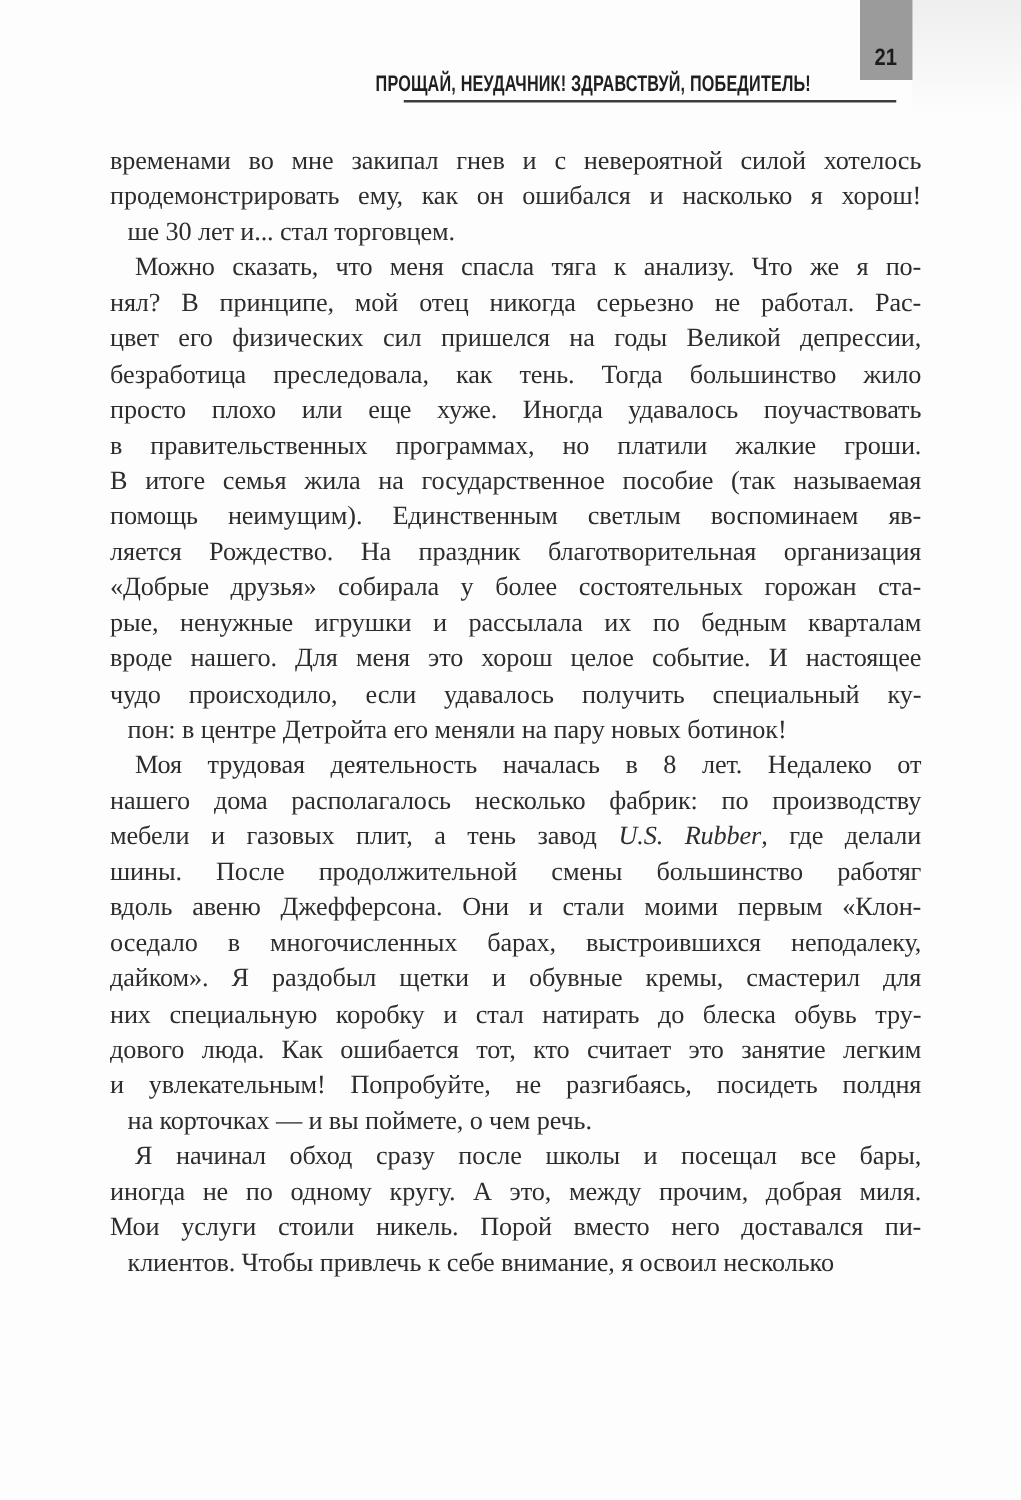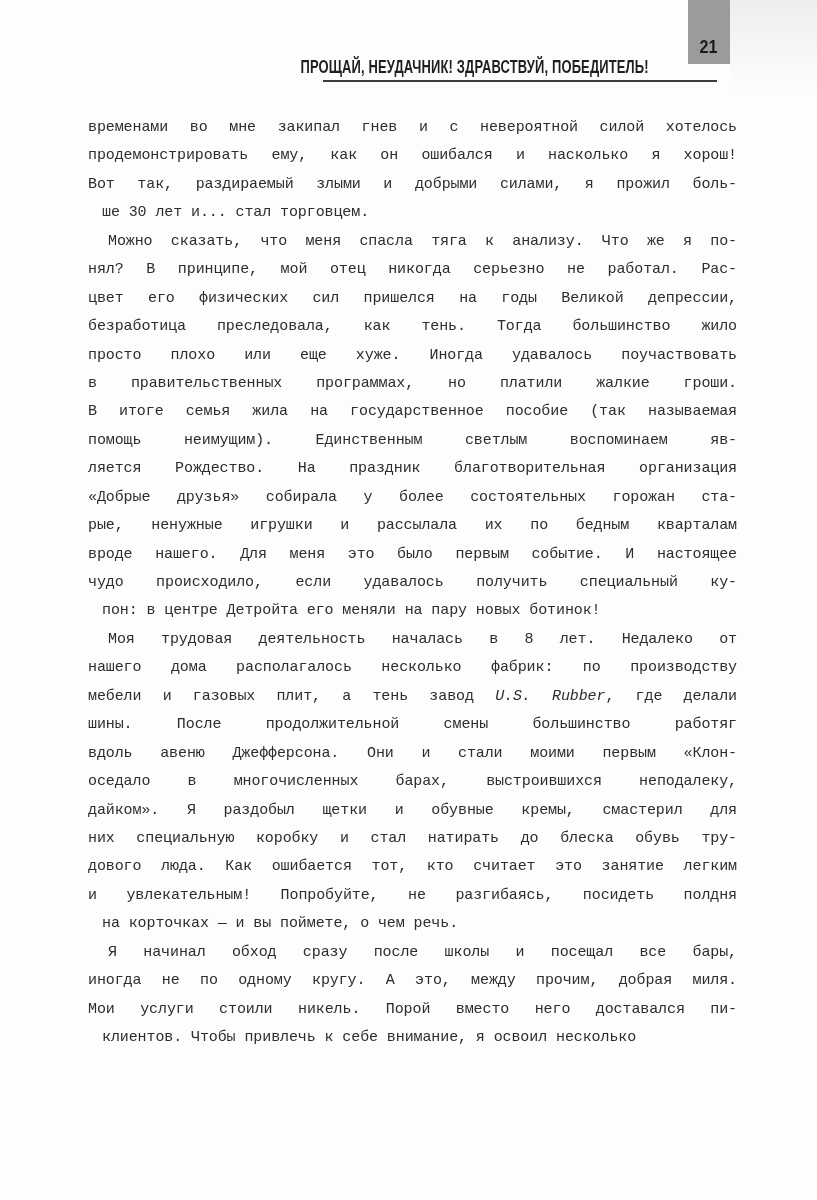--- a/index.html
+++ b/index.html
@@ -67,24 +67,23 @@
     margin-bottom: 8px;
     transform: scaleX(0.85);
     transform-origin: center bottom;
   }
   
   .text-block {
     position: absolute;
     left: 88px;
     top: 114px;
     width: 649px;
-    font-size: 15px;
+    font-size: 21px;
     letter-spacing: -0.1px;
     color: #2d2d2d;
-    font-family: Liberation Mono, monospace;
   }
   .line {
     height: 28.45px;
     line-height: 28.45px;
     text-align: justify;
     text-align-last: justify;
     white-space: nowrap;
   }
   .line.last {
     text-align-last: left;
@@ -107,34 +106,33 @@
 
   <div class="header-rule" style="background: rgb(60, 60, 60);"></div>
 
   <div class="page-number-tab" style="background: rgb(155, 155, 155);">
     <div class="page-number">21</div>
   </div>
 
   <div class="text-block" style="color: rgb(45, 45, 45);">
       <div class="line">временами во мне закипал гнев и с невероятной силой хотелось</div>
       <div class="line">продемонстрировать ему, как он ошибался и насколько я хорош!</div>
-      <div class="line">Вот так, раздираемый злыми и добрыми силами, я прожил боль-</div>
       <div class="line last">ше 30 лет и... стал торговцем.</div>
       <div class="line indent">Можно сказать, что меня спасла тяга к анализу. Что же я по-</div>
       <div class="line">нял? В принципе, мой отец никогда серьезно не работал. Рас-</div>
       <div class="line">цвет его физических сил пришелся на годы Великой депрессии,</div>
       <div class="line">безработица преследовала, как тень. Тогда большинство жило</div>
       <div class="line">просто плохо или еще хуже. Иногда удавалось поучаствовать</div>
       <div class="line">в правительственных программах, но платили жалкие гроши.</div>
       <div class="line">В итоге семья жила на государственное пособие (так называемая</div>
       <div class="line">помощь неимущим). Единственным светлым воспоминаем яв-</div>
       <div class="line">ляется Рождество. На праздник благотворительная организация</div>
       <div class="line">«Добрые друзья» собирала у более состоятельных горожан ста-</div>
       <div class="line">рые, ненужные игрушки и рассылала их по бедным кварталам</div>
-      <div class="line">вроде нашего. Для меня это было первым событие. И настоящее</div>
+      <div class="line">вроде нашего. Для меня это хорош целое событие. И настоящее</div>
       <div class="line">чудо происходило, если удавалось получить специальный ку-</div>
       <div class="line last">пон: в центре Детройта его меняли на пару новых ботинок!</div>
       <div class="line indent">Моя трудовая деятельность началась в 8 лет. Недалеко от</div>
       <div class="line">нашего дома располагалось несколько фабрик: по производству</div>
       <div class="line"><span>мебели и газовых плит, а тень завод </span><em>U.S. Rubber</em><span>, где делали</span></div>
       <div class="line">шины. После продолжительной смены большинство работяг</div>
       <div class="line">вдоль авеню Джефферсона. Они и стали моими первым «Клон-</div>
       <div class="line">оседало в многочисленных барах, выстроившихся неподалеку,</div>
       <div class="line">дайком». Я раздобыл щетки и обувные кремы, смастерил для</div>
       <div class="line">них специальную коробку и стал натирать до блеска обувь тру-</div>

